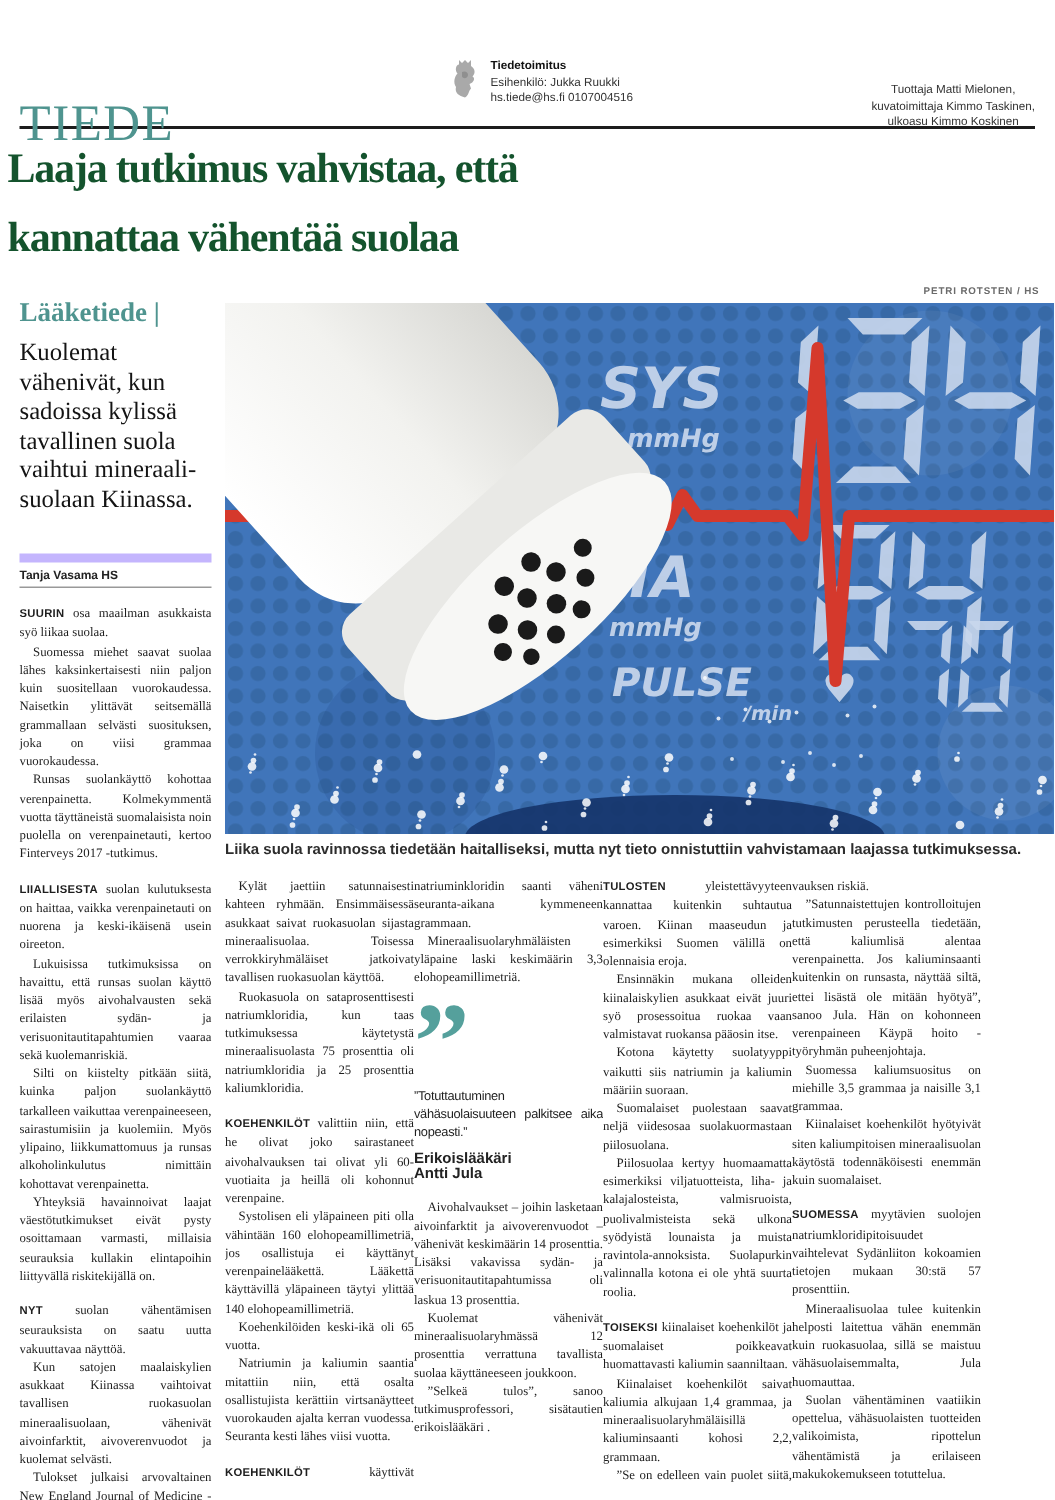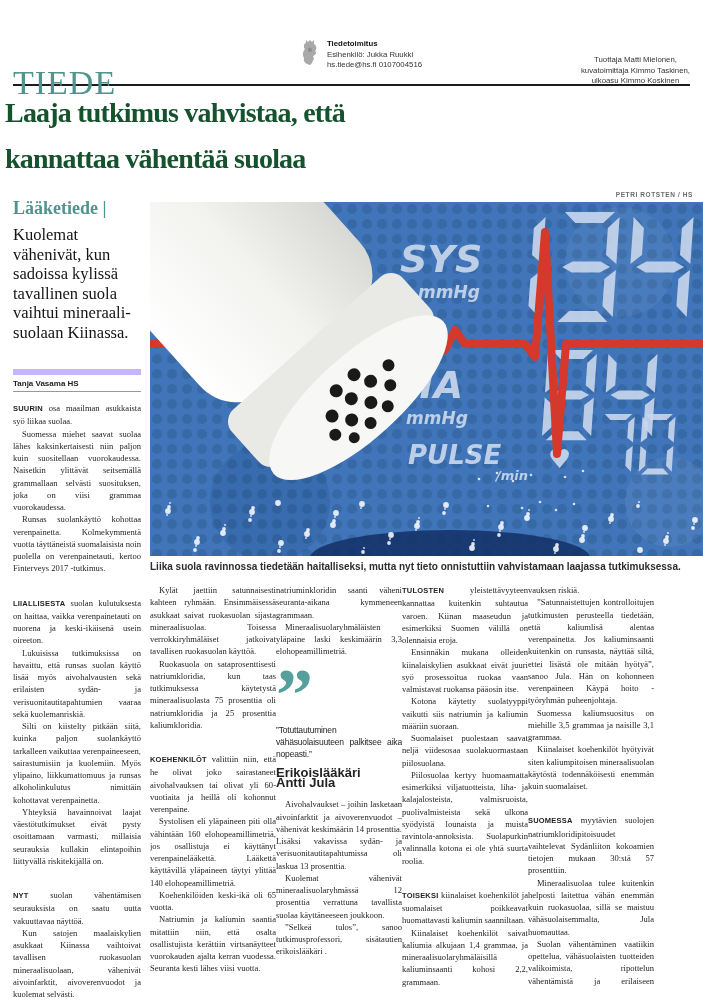--- a/index.html
+++ b/index.html
@@ -32,42 +32,42 @@
             font-weight:bold;font-size:28px;line-height:46px;letter-spacing:-0.8px;color:#14532d;}
 
   
   .leftcol{position:absolute;left:13px;top:198px;width:128px;}
   .kicker{font-family:"Liberation Serif",serif;font-weight:bold;font-size:18px;color:var(--accent);margin-bottom:6px;}
   .lede{font-size:16.5px;line-height:19.5px;color:#141414;margin-bottom:27px;}
   .byline{border-top:6px solid #c4b5fd;border-bottom:1px solid #999;padding:4px 0 3px;
           font-family:"Liberation Sans",sans-serif;font-weight:bold;font-size:8px;color:#222;margin-bottom:10px;}
   .bodycol p{font-size:8.55px;line-height:12.25px;text-align:justify;hyphens:auto;color:#1e1e1e;}
   .bodycol p.indent{text-indent:9px;}
-  .bodycol p.gap{margin-top:22px;}
+  .bodycol p.gap{margin-top:11px;}
   .bodycol .lead{font-family:"Liberation Sans",sans-serif;font-weight:bold;font-size:7.5px;letter-spacing:.2px;}
   .leftcol .bodycol{height:600px;overflow:hidden;}
 
   
   .photo-credit{position:absolute;right:10px;top:191px;font-family:"Liberation Sans",sans-serif;
                 font-size:6.5px;font-weight:bold;letter-spacing:.6px;color:#6b6b6b;}
   .photo{position:absolute;left:150px;top:202px;width:553px;height:354px;overflow:hidden;}
   .caption{position:absolute;left:150px;top:561px;width:545px;font-family:"Liberation Sans",sans-serif;
            font-size:10px;font-weight:600;color:#2d2d2d;}
 
   
   .cols{position:absolute;left:150px;top:584px;width:545px;height:404px;display:flex;}
   .cols .bodycol{width:126px;height:404px;overflow:hidden;}
 
   
   .pullquote{margin:14px 0 10px;}
   .quote-mark{font-family:"Liberation Serif",serif;font-size:74px;line-height:46px;color:#55a09c;
               font-weight:bold;display:block;height:52px;}
   .pq-text{font-family:"Liberation Sans",sans-serif;font-size:16px;line-height:19px;font-weight:400;
            color:#1d1d1d;letter-spacing:-.2px;text-align:left;text-indent:0 !important;hyphens:none;}
-  .pq-attr{margin-top:8px;font-family:"Liberation Sans",sans-serif;font-size:13px;line-height:10px;
+  .pq-attr{margin-top:8px;font-family:"Liberation Sans",sans-serif;font-size:10px;line-height:10px;
            font-weight:bold;color:#222;}
 </style>
 </head>
 <body>
 
 <div class="page">
 
 
   <div class="sectionrow">
     <div class="section-title">TIEDE</div>

